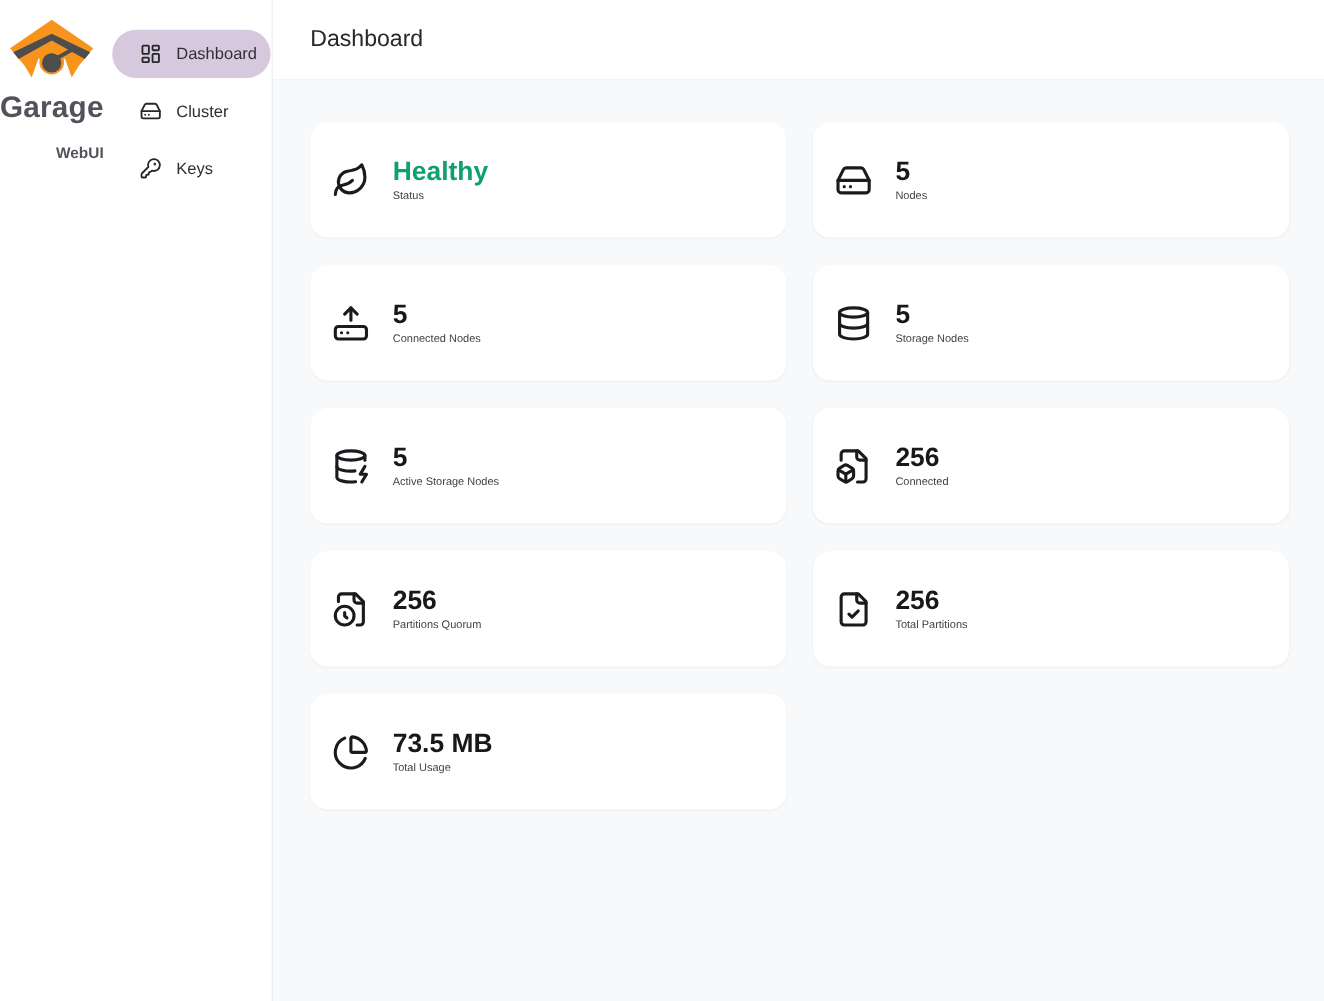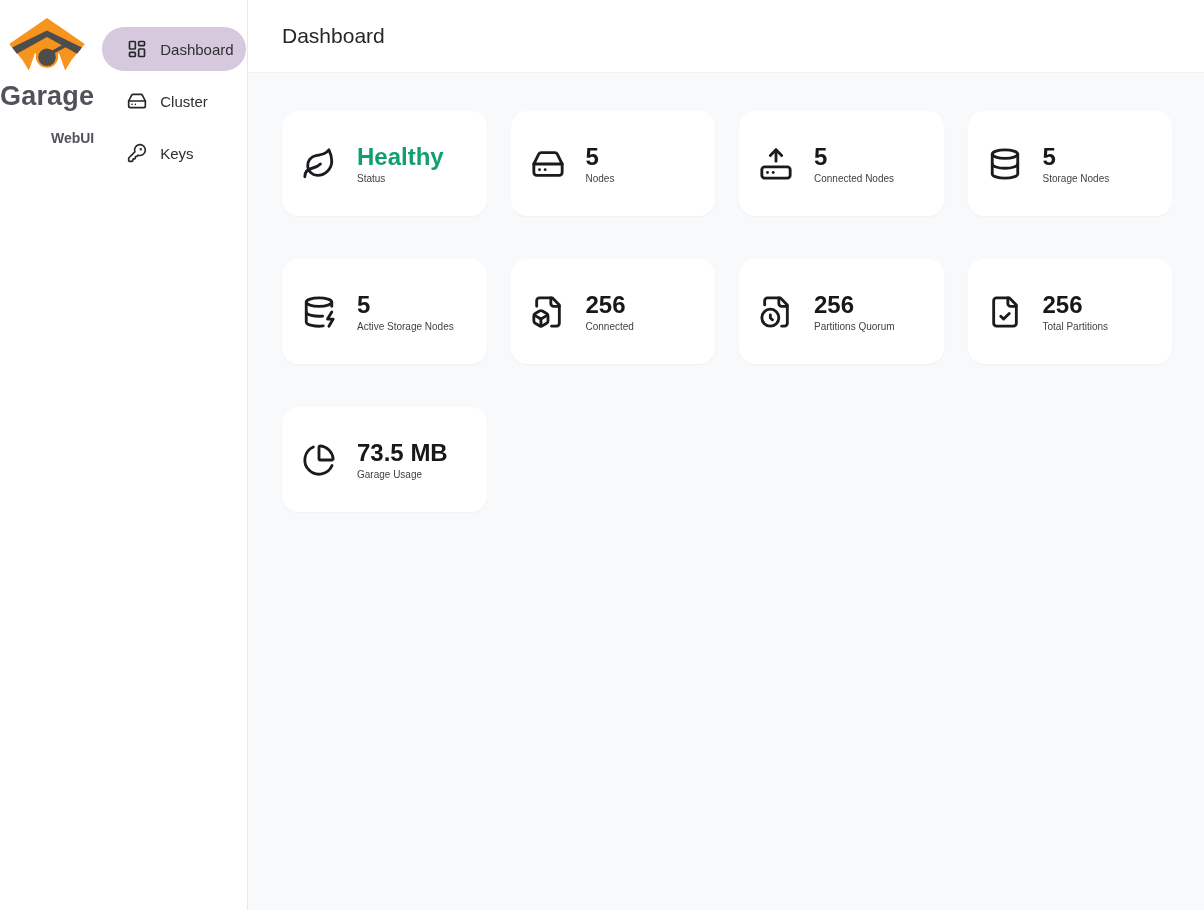--- a/index.html
+++ b/index.html
@@ -38,21 +38,21 @@
   .theme-btn .icon svg{width:19px;height:19px;display:block;}
 
   
   .main{flex:1;display:flex;flex-direction:column;background:#f8f9fb;min-width:0;}
   .topbar{
     height:73px;min-height:73px;background:#ffffff;border-bottom:1px solid #eef0f2;
     display:flex;align-items:center;padding:0 34px;box-sizing:border-box;
   }
   .page-title{font-size:21px;font-weight:400;color:#27272a;margin:0;}
   .content{padding:38px 32px 32px 34px;}
-  .grid{display:grid;grid-template-columns:repeat(4,1fr);gap:43px 24px;}
+  .grid{display:grid;grid-template-columns:repeat(2,1fr);gap:25px 24px;}
   .card{
     background:#ffffff;border-radius:16px;height:105px;
     display:flex;align-items:center;gap:21px;padding:0 20px;
     box-shadow:0 1px 2px rgba(0,0,0,.04);box-sizing:border-box;
   }
   .card .icon svg{width:34px;height:34px;display:block;color:#1b1b1f;}
   .card-text{display:flex;flex-direction:column;justify-content:center;}
   .card-value{font-size:24px;font-weight:700;color:#18181b;line-height:1.15;}
   .card-label{font-size:10px;color:#3f3f46;margin-top:3px;}
   .icon{display:inline-flex;align-items:center;justify-content:center;color:#27272a;}
@@ -244,20 +244,20 @@
           </div>
           <div class="card">
             <span class="icon card-icon">
               <svg viewBox="0 0 24 24" fill="none" stroke="currentColor" stroke-width="2" stroke-linecap="round" stroke-linejoin="round">
                 <path d="M21 12c.552 0 1.005-.449.95-.998a10 10 0 0 0-8.953-8.951c-.55-.055-.998.398-.998.95v8a1 1 0 0 0 1 1z"></path>
                 <path d="M21.21 15.89A10 10 0 1 1 8 2.83"></path>
               </svg>
             </span>
             <div class="card-text">
               <div class="card-value">73.5 MB</div>
-              <div class="card-label">Garage Usage</div>
+              <div class="card-label">Total Usage</div>
             </div>
           </div>
         </div>
     </section>
   </main>
 
 </div>
 
 </body></html>

